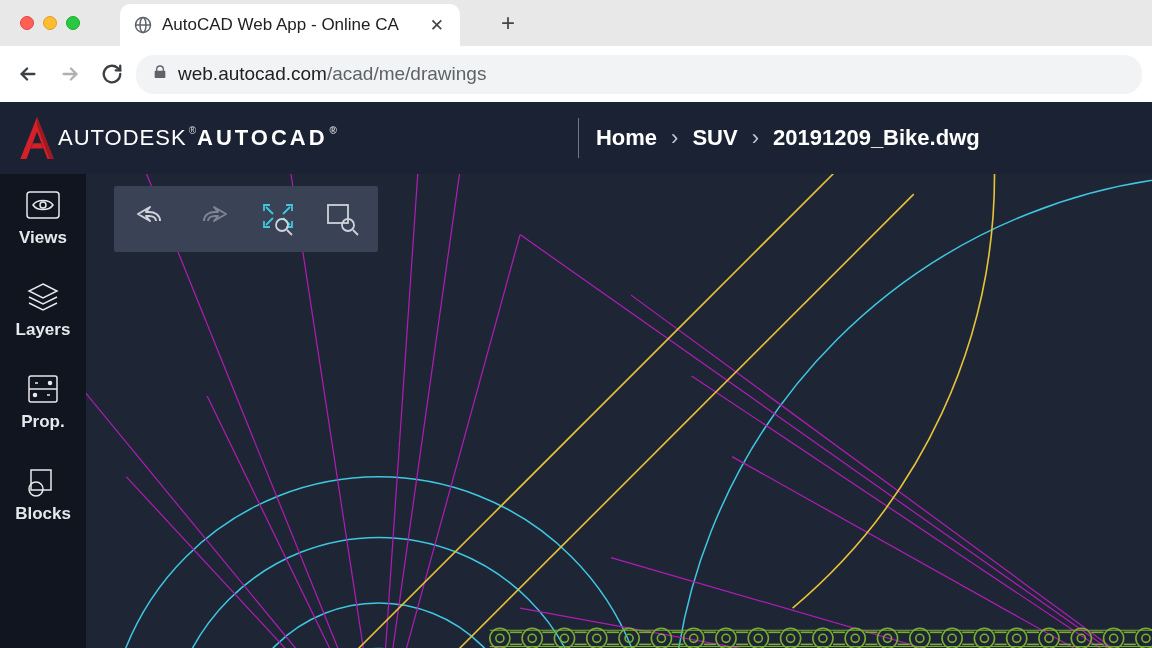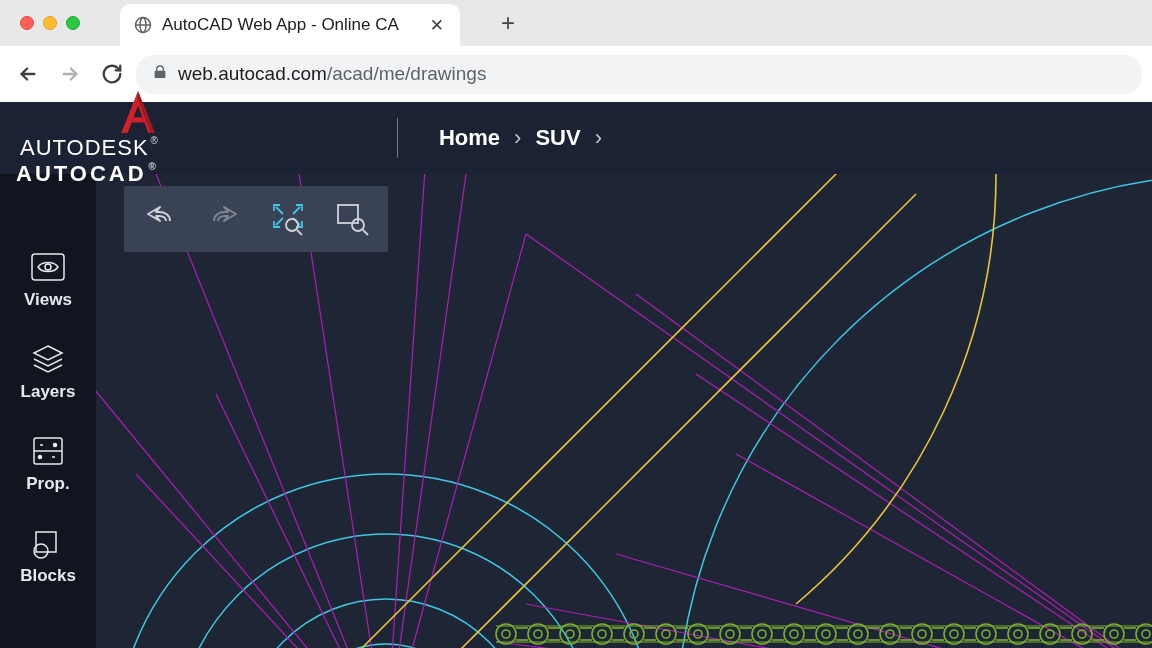--- a/index.html
+++ b/index.html
@@ -92,46 +92,45 @@
     display: flex;
     align-items: center;
     padding-left: 16px;
     gap: 18px;
     position: relative;
     z-index: 5;
   }
   .logo-a {
     width: 42px; height: 46px; position: relative;
   }
-  .brand { display:flex; align-items:flex-end;flex-direction:column; }
+  .brand { display:flex; align-items:center; }
   .brand-text { color: #fff; font-size: 22px; letter-spacing: 1px; }
   .brand-reg { font-size: 10px; vertical-align: top; margin-left: 2px; opacity:.8}
   .brand-bold { font-weight: 700; letter-spacing: 3px; margin-left: 0;}
   .breadcrumb {
     margin-left: 220px;
     border-left: 1px solid #6f7784;
-    padding-left: 41px;
+    padding-left: 17px;
     display: flex; align-items: center; gap: 14px;
     color: #fff; font-size: 22px; font-weight: 600;
     height: 40px;
   }
   .bc-sep { color: #c0c4cc; font-weight: 400; }
   .bc-link { color: #fff; }
 
   .app-main { flex: 1; display: flex; }
 
   .sidebar {
-    width: 96px;
+    width: 86px;
     background: #10151f;
     display: flex;
     flex-direction: column;
     padding-top: 14px;
     gap: 32px;
     z-index: 4;
-    justify-content: center;
   }
   .side-item {
     display: flex; flex-direction: column; align-items:center; gap:6px;
     color: #e6e8eb; font-size: 17px; font-weight: 600;
   }
   .side-icon { width: 40px; height: 34px; color: #e6e8eb; }
 
   .canvas {
     flex: 1;
     position: relative;
@@ -216,20 +215,21 @@
         <path d="M14 32 L26 32 L24 27 L16 27 Z" fill="#d32029"></path>
       </svg>
       <span class="brand-text"><span>AUTODESK</span><span class="brand-reg">®</span></span>
       <span class="brand-text brand-bold"><span>AUTOCAD</span><span class="brand-reg">®</span></span>
     </div>
     <div class="breadcrumb">
       <span class="bc-link">Home</span>
       <span class="bc-sep">›</span>
       <span class="bc-link">SUV</span>
       <span class="bc-sep">›</span>
+      <span class="bc-link">20191209_Bike.dwg</span>
     </div>
   </div>
 
   <div class="app-main">
     <div class="sidebar">
       <div class="side-item">
         <svg class="side-icon" viewBox="0 0 40 34" fill="none" stroke="currentColor" stroke-width="1.5">
           <rect x="4" y="4" width="32" height="26" rx="3"></rect>
           <path d="M10 17c4-6 16-6 20 0-4 6-16 6-20 0z"></path>
           <circle cx="20" cy="17" r="3"></circle>

